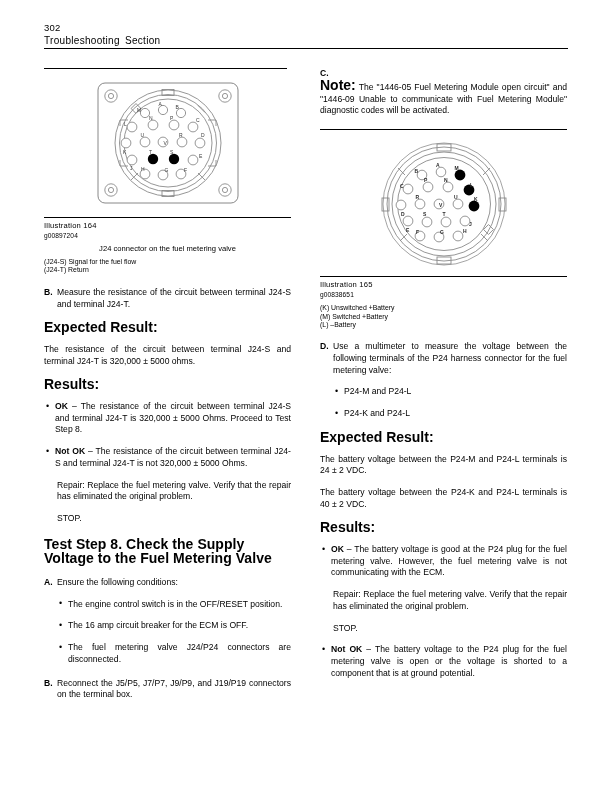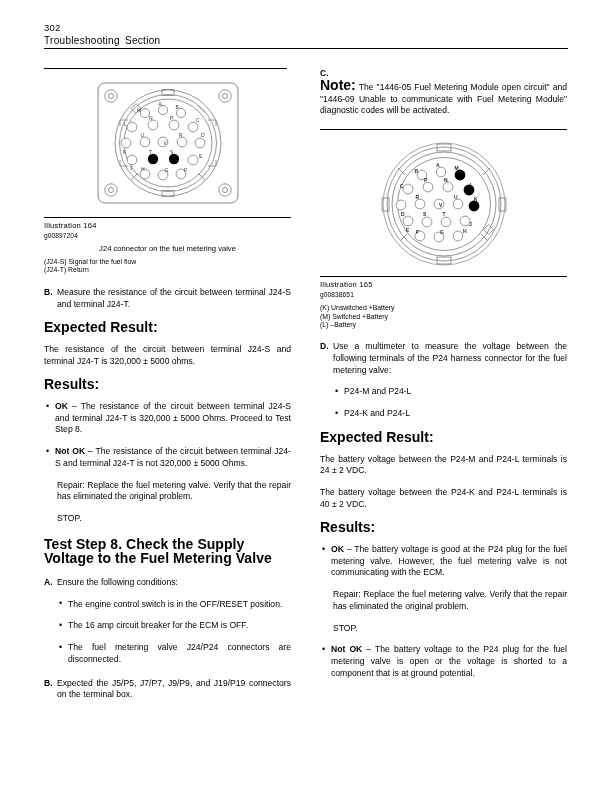--- a/index.html
+++ b/index.html
@@ -351,21 +351,21 @@
 
     <div class="bullet indent">
       <span class="dot">•</span>
       <span>The fuel metering valve J24/P24 connectors are disconnected.</span>
     </div>
 
     <div class="gap12"></div>
 
     <div class="lettered">
       <span class="ltr">B.</span>
-      <span>Expected the J5/P5, J7/P7, J9/P9, and J19/P19 connectors on the terminal box.</span>
+      <span>Reconnect the J5/P5, J7/P7, J9/P9, and J19/P19 connectors on the terminal box.</span>
     </div>
 
   </div>
 
   <div class="col col-right">
 
     <div class="lettered">
       <span class="ltr">C.</span>
     </div>
 

